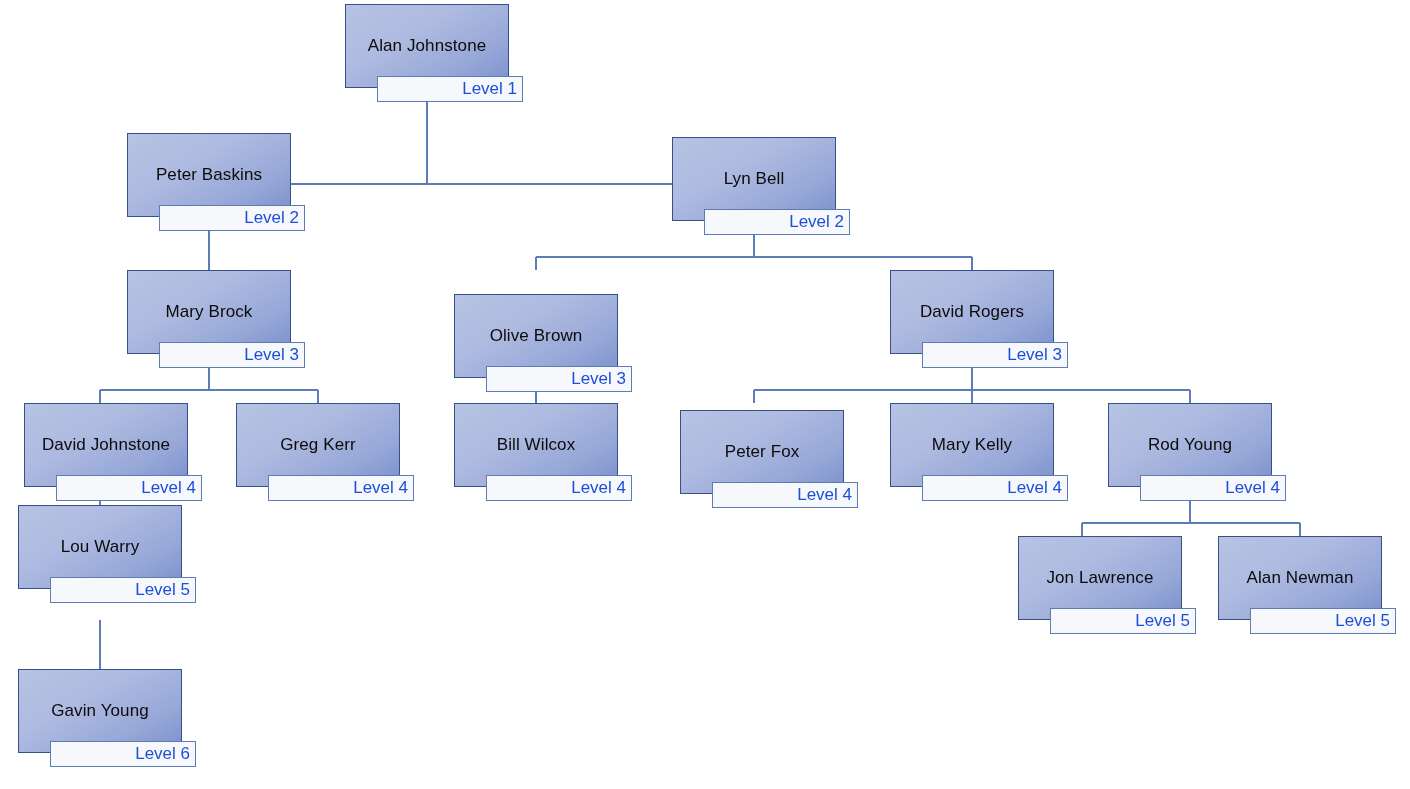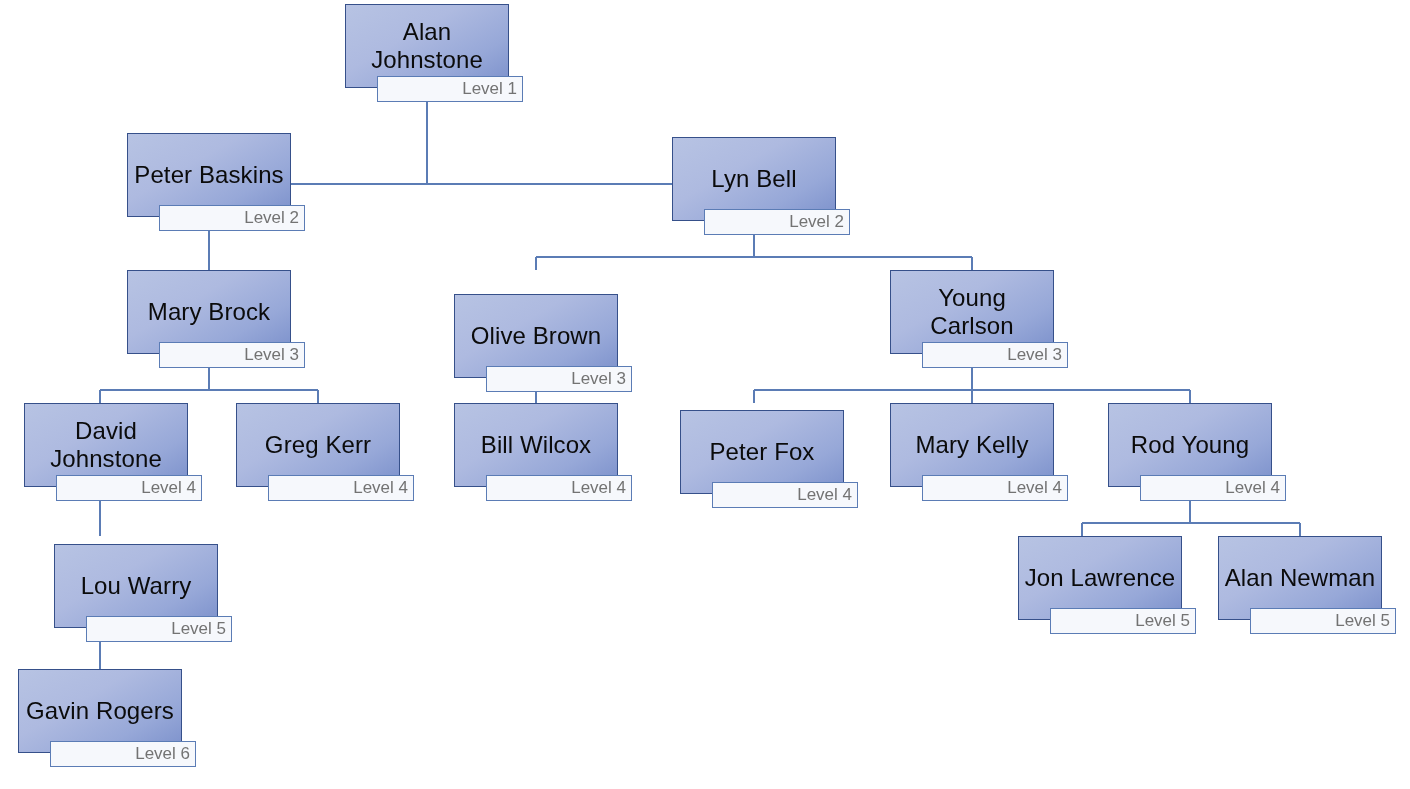--- a/index.html
+++ b/index.html
@@ -37,35 +37,35 @@
     width: 164px;
     height: 84px;
     box-sizing: border-box;
     border: 1px solid #36508a;
     background: linear-gradient(150deg, #b7c3e3 0%, #aebae0 38%, #97a8d8 72%, #7b90cb 100%);
     display: flex;
     align-items: center;
     justify-content: center;
     text-align: center;
     color: #0b0b0b;
-    font-size: 24px;
+    font-size: 17px;
     line-height: 1.15;
     padding: 0 4px;
     letter-spacing: 0.1px;
   }
   .node-label {
     position: absolute;
     left: 32px;
     top: 72px;
     width: 146px;
     height: 26px;
     box-sizing: border-box;
     border: 1px solid #5b7cb5;
     background: #f6f8fc;
-    color: #737373;
+    color: #1d4ed8;
     font-size: 17px;
     line-height: 24px;
     text-align: right;
     padding-right: 5px;
     white-space: nowrap;
   }
 </style>
 </head>
 <body>
 
@@ -109,21 +109,21 @@
     </div>
     <div class="node" style="left: 127px; top: 270px;">
       <div class="node-box">Mary Brock</div>
       <div class="node-label">Level 3</div>
     </div>
     <div class="node" style="left: 454px; top: 270px; margin-top: 24px;">
       <div class="node-box">Olive Brown</div>
       <div class="node-label">Level 3</div>
     </div>
     <div class="node" style="left: 890px; top: 270px;">
-      <div class="node-box">Young Carlson</div>
+      <div class="node-box">David Rogers</div>
       <div class="node-label">Level 3</div>
     </div>
     <div class="node" style="left: 24px; top: 403px;">
       <div class="node-box">David Johnstone</div>
       <div class="node-label">Level 4</div>
     </div>
     <div class="node" style="left: 236px; top: 403px;">
       <div class="node-box">Greg Kerr</div>
       <div class="node-label">Level 4</div>
     </div>
@@ -136,29 +136,29 @@
       <div class="node-label">Level 4</div>
     </div>
     <div class="node" style="left: 890px; top: 403px;">
       <div class="node-box">Mary Kelly</div>
       <div class="node-label">Level 4</div>
     </div>
     <div class="node" style="left: 1108px; top: 403px;">
       <div class="node-box">Rod Young</div>
       <div class="node-label">Level 4</div>
     </div>
-    <div class="node" style="left: 18px; top: 544px; margin-left: 36px;">
+    <div class="node" style="left: 18px; top: 505px;">
       <div class="node-box">Lou Warry</div>
       <div class="node-label">Level 5</div>
     </div>
     <div class="node" style="left: 976px; top: 536px; margin-left: 42px;">
       <div class="node-box">Jon Lawrence</div>
       <div class="node-label">Level 5</div>
     </div>
     <div class="node" style="left: 1218px; top: 536px;">
       <div class="node-box">Alan Newman</div>
       <div class="node-label">Level 5</div>
     </div>
     <div class="node" style="left: 18px; top: 669px;">
-      <div class="node-box">Gavin Rogers</div>
+      <div class="node-box">Gavin Young</div>
       <div class="node-label">Level 6</div>
     </div>
   </div>
 
 </body></html>

